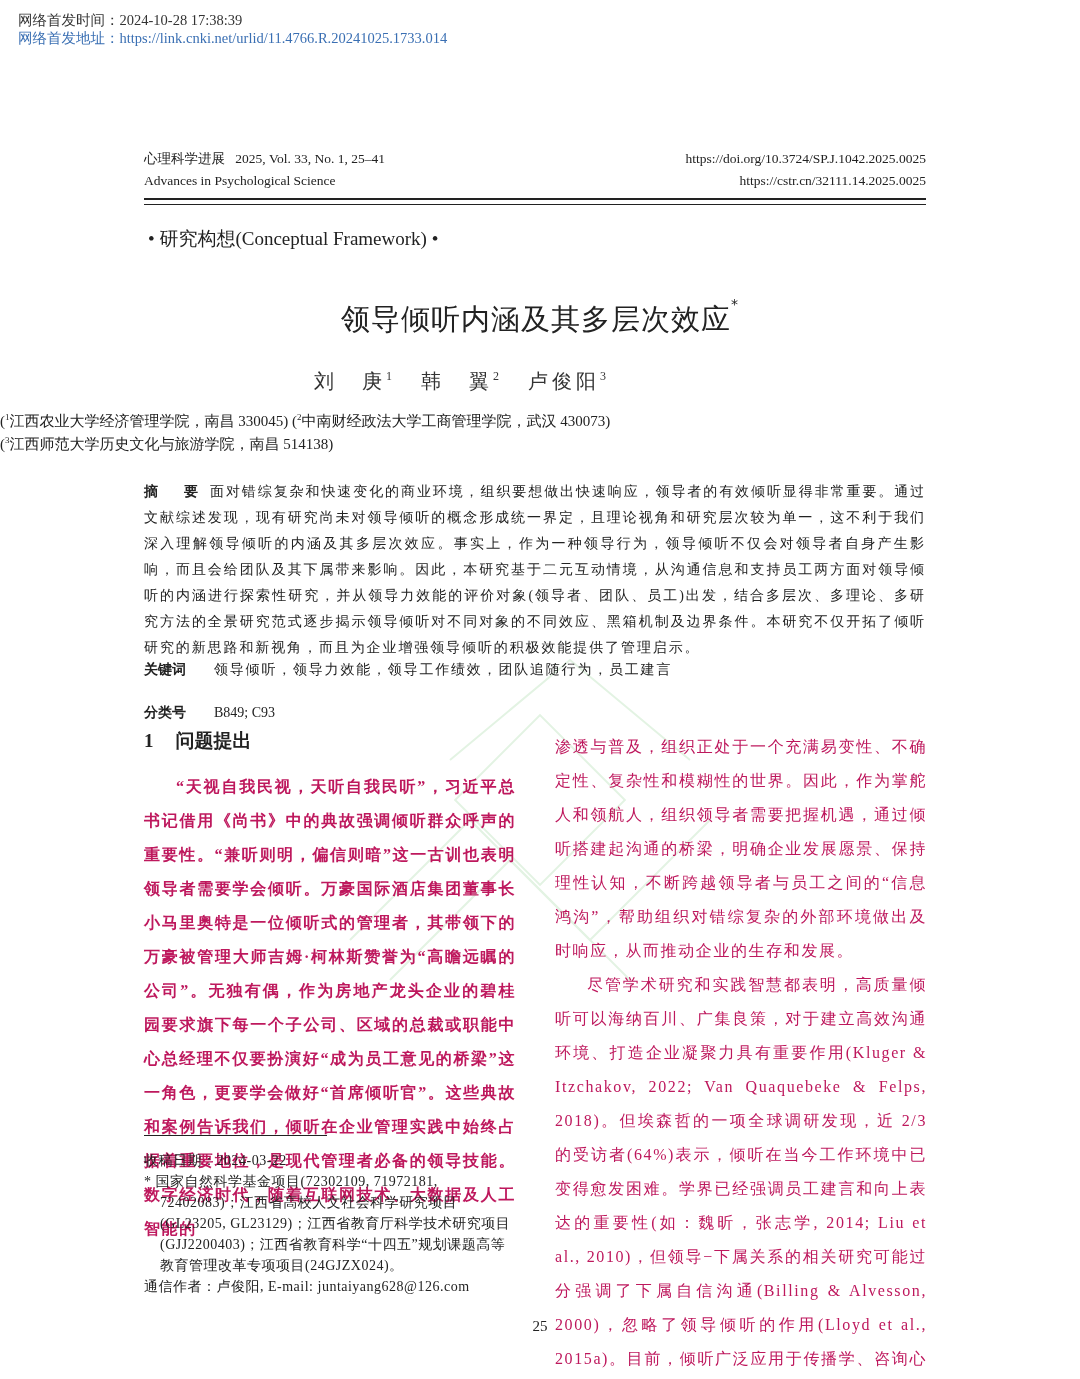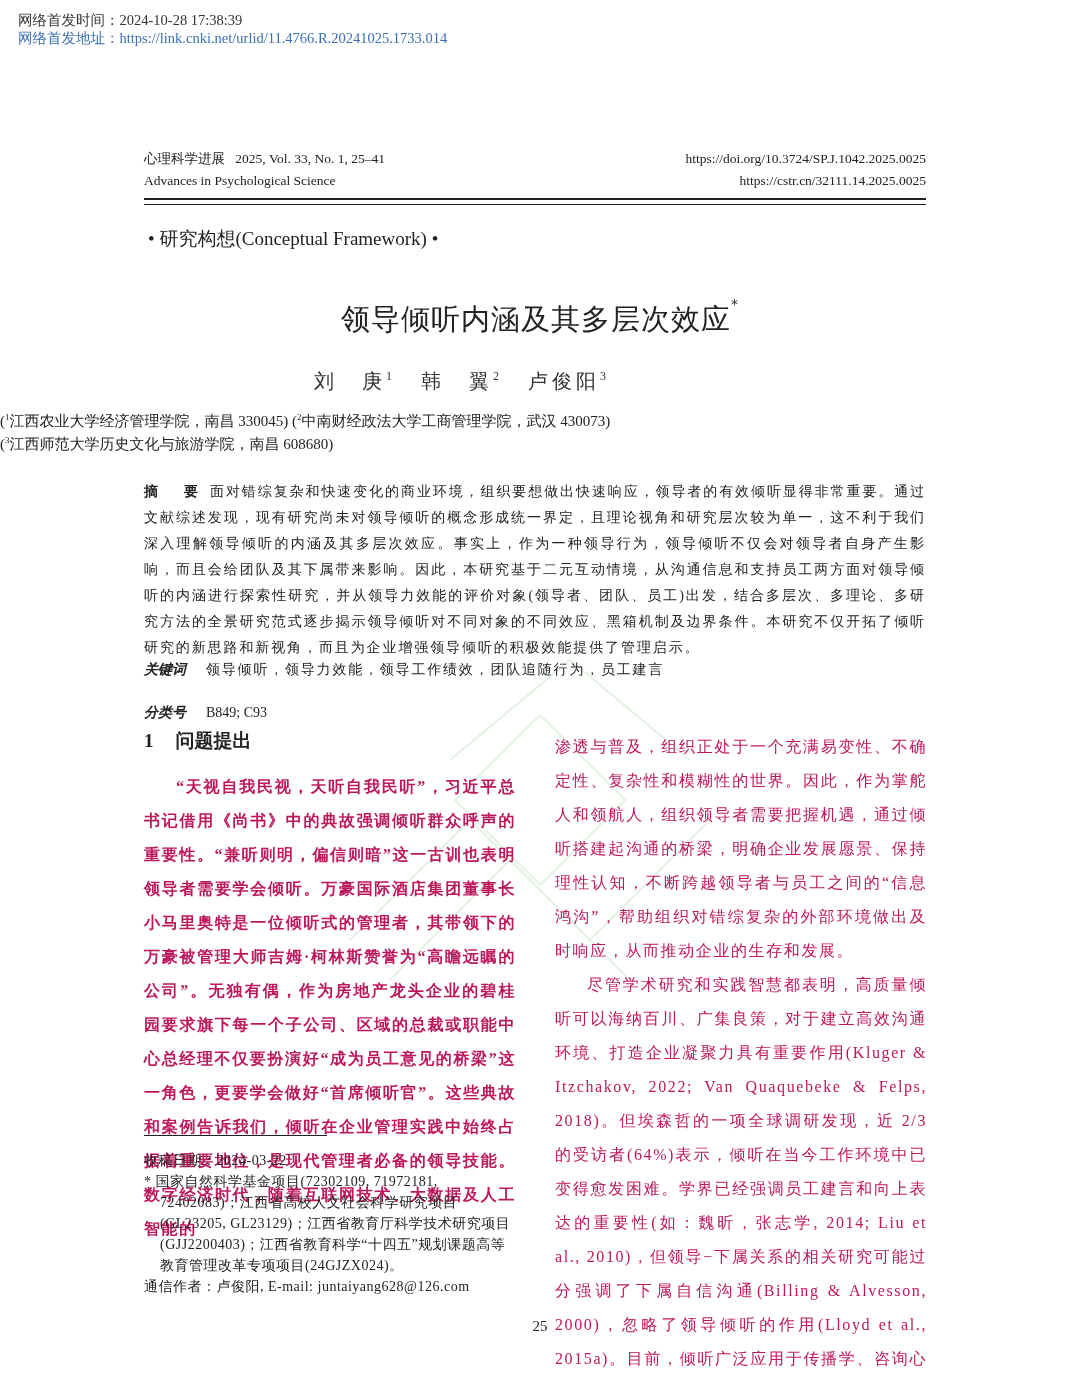--- a/index.html
+++ b/index.html
@@ -39,21 +39,21 @@
     font-size: 15px; color: #222;
   }
   .affil sup { font-size: 9px; }
   .abstract {
     position: absolute; left: 144px; width: 782px; top: 478px;
     font-size: 14px; line-height: 26px; color: #222; letter-spacing: 1.9px;
     text-align: justify;
   }
   .abstract .label { font-family: "DejaVu Sans", sans-serif; font-weight: bold; letter-spacing: 6px; margin-right: 6px; }
   .meta-row { position: absolute; left: 144px; font-size: 14px; color: #222; }
-  .meta-row .label { font-family: "DejaVu Sans", sans-serif; font-weight: bold; margin-right: 20px; font-style: italic; }
+  .meta-row .label { font-family: "DejaVu Sans", sans-serif; font-weight: bold; margin-right: 28px; }
   .col {
     position: absolute; width: 372px; font-size: 16px; line-height: 34px;
     color: #be185d; text-align: justify; letter-spacing: 1.6px;
   }
   .col-left { left: 144px; top: 770px; font-weight: bold; }
   .col-right { left: 555px; top: 730px; }
   .col p { margin: 0; }
   .indent { text-indent: 2em; }
   .section-head {
     position: absolute; left: 144px; top: 728px; font-size: 19px;
@@ -114,21 +114,21 @@
 <div class="authors">
   <span class="author"><span>刘　庚</span><sup>1</sup></span>
   <span class="author"><span>韩　翼</span><sup>2</sup></span>
   <span class="author"><span>卢俊阳</span><sup>3</sup></span>
 </div>
 
 <div class="affil" style="top:412px;">
   (<sup>1</sup><span>江西农业大学经济管理学院，南昌  330045)</span> (<sup>2</sup><span>中南财经政法大学工商管理学院，武汉  430073)</span>
 </div>
 <div class="affil" style="top:435px;">
-  (<sup>3</sup><span>江西师范大学历史文化与旅游学院，南昌  608680)</span>
+  (<sup>3</sup><span>江西师范大学历史文化与旅游学院，南昌  514138)</span>
 </div>
 
 <div class="abstract">
   <span class="label">摘　要</span><span>面对错综复杂和快速变化的商业环境，组织要想做出快速响应，领导者的有效倾听显得非常重要。通过文献综述发现，现有研究尚未对领导倾听的概念形成统一界定，且理论视角和研究层次较为单一，这不利于我们深入理解领导倾听的内涵及其多层次效应。事实上，作为一种领导行为，领导倾听不仅会对领导者自身产生影响，而且会给团队及其下属带来影响。因此，本研究基于二元互动情境，从沟通信息和支持员工两方面对领导倾听的内涵进行探索性研究，并从领导力效能的评价对象(领导者、团队、员工)出发，结合多层次、多理论、多研究方法的全景研究范式逐步揭示领导倾听对不同对象的不同效应、黑箱机制及边界条件。本研究不仅开拓了倾听研究的新思路和新视角，而且为企业增强领导倾听的积极效能提供了管理启示。</span>
 </div>
 
 <div class="meta-row" style="top:661px;">
   <span class="label">关键词</span><span style="letter-spacing:1.8px;">领导倾听，领导力效能，领导工作绩效，团队追随行为，员工建言</span>
 </div>
 <div class="meta-row" style="top:704px;">

